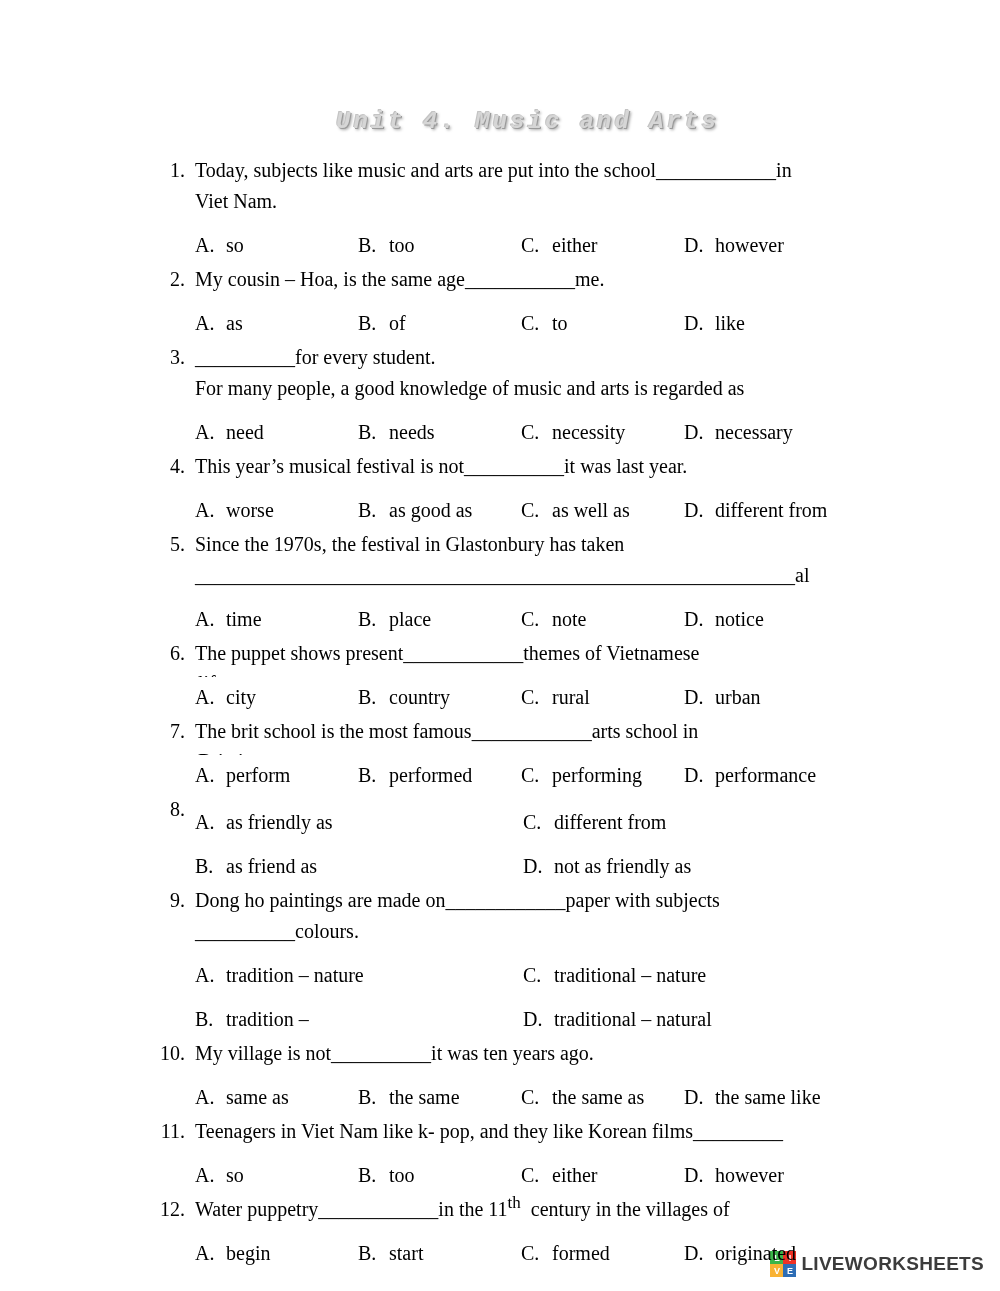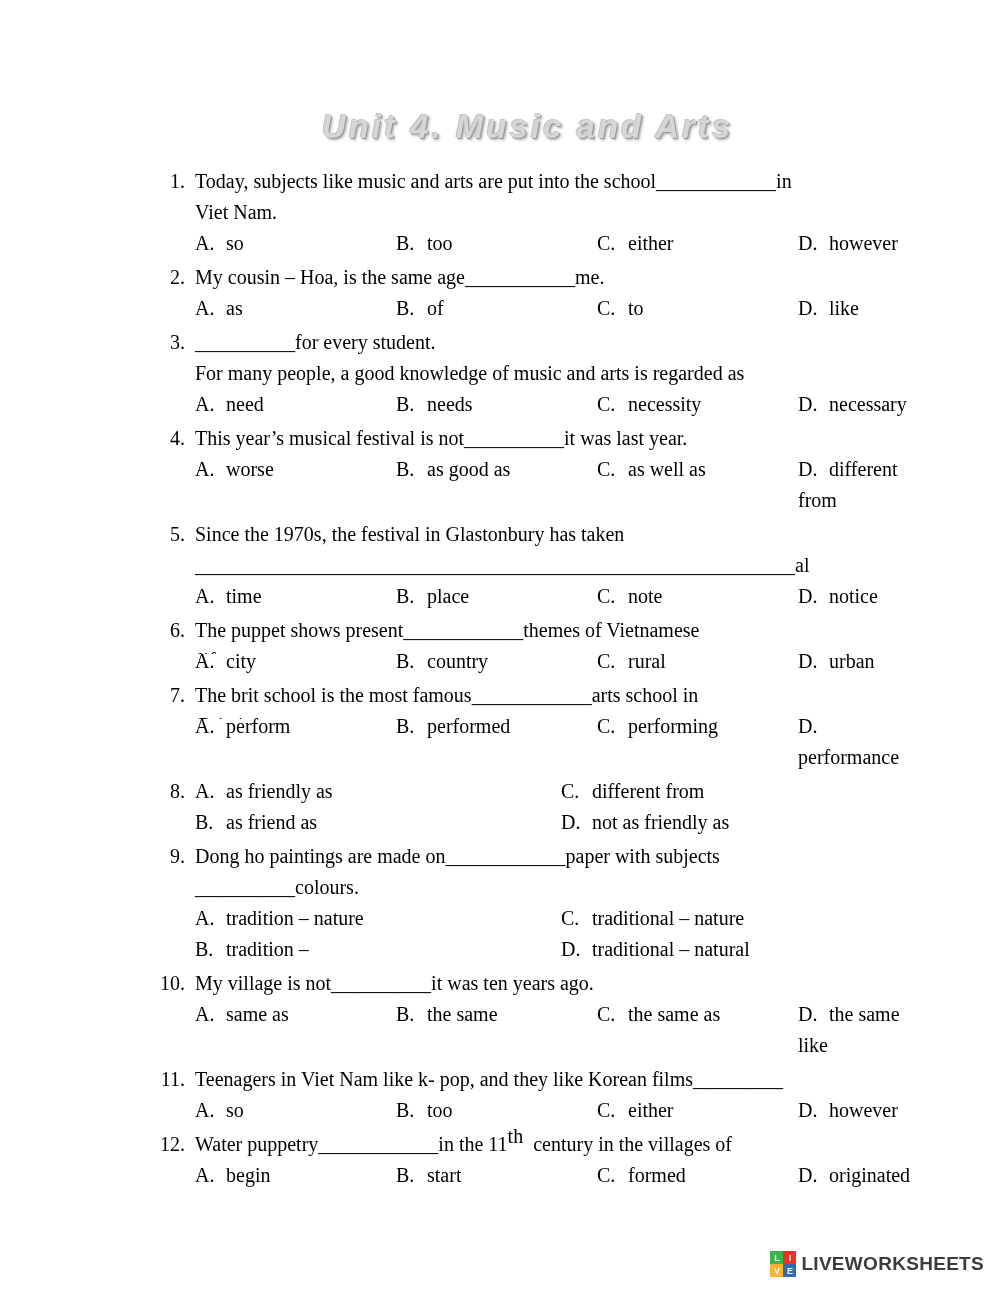--- a/index.html
+++ b/index.html
@@ -7,41 +7,41 @@
   body {
     width: 1000px; height: 1291px;
     background: #ffffff;
     font-family: "Liberation Serif", "DejaVu Serif", serif;
     color: #000000;
   }
   .page { position: relative; width: 1000px; height: 1291px; overflow: hidden; background: #ffffff; }
   .content { position: absolute; top: 108px; left: 155px; width: 775px; }
   .title {
     text-align: center;
-    font-family: Liberation Sans, sans-serif;
+    font-family: Liberation Mono, monospace;
     font-style: italic;
     font-weight: bold;
-    font-size: 33px;
+    font-size: 24px;
     letter-spacing: 3px;
     color: #d6d6d6;
     text-shadow: 1px 1px 0 #9a9a9a, -1px -1px 0 #c4c4c4, 2px 2px 3px rgba(0,0,0,0.35);
     margin: 0 30px 20px 0;
   }
   .q { display: flex; font-size: 20px; line-height: 31px; margin-bottom: 3px; }
   .qnum { width: 30px; text-align: right; margin-right: 10px; flex-shrink: 0; }
   .qbody { flex: 1; position: relative; }
   .qline { white-space: pre-wrap; }
-  .optrow { display: flex; position: relative; z-index: 1; margin-top: 0; gap: 38px; }
+  .optrow { display: flex; position: relative; z-index: 1; margin-top: 13px; }
   .opt { width: 163px; }
   .optrow .opt:last-child { width: auto; flex: 1; }
   .opt2 { width: 328px; }
   .optrow .opt2:last-child { width: auto; flex: 1; }
   .letter { display: inline-block; width: 31px; }
   .frag { position: absolute; left: 3px; top: 30px; height: 9px; overflow: hidden; z-index: 0; }
-  sup { font-size: 20px; line-height: 0; }
+  sup { font-size: 17px; line-height: 0; }
   .footer {
     position: absolute; right: 16px; bottom: 14px;
     display: flex; align-items: center; gap: 5px;
     font-family: "Liberation Sans", sans-serif;
   }
   .logo { width: 26px; height: 26px; display: grid; grid-template-columns: 13px 13px; grid-template-rows: 13px 13px; }
   .logo .sq { display: flex; align-items: center; justify-content: center; color: #ffffff; font-size: 9px; font-weight: bold; font-family: "Liberation Sans", sans-serif; }
   .brand { font-size: 19px; font-weight: bold; color: #3c3c3c; letter-spacing: 0.3px; }
 </style>
 </head>

